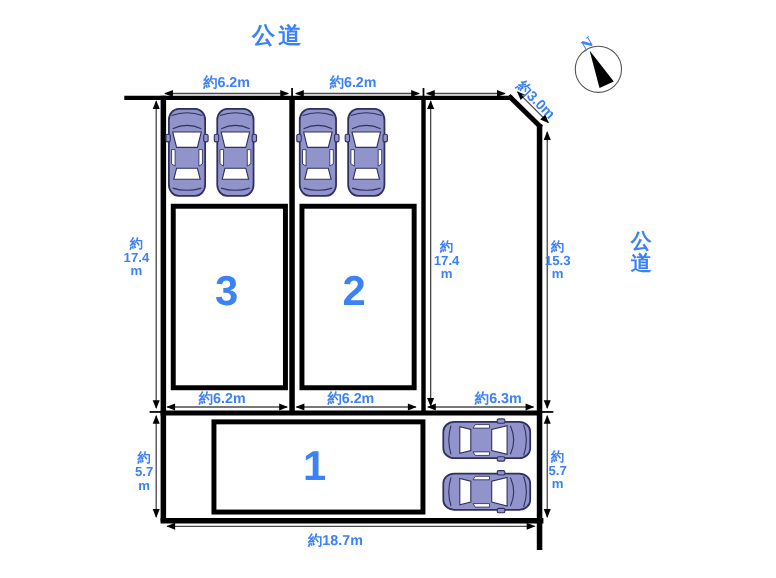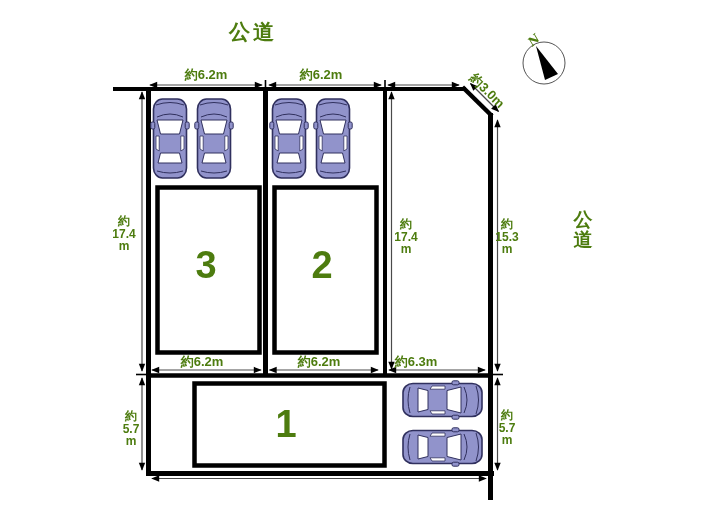--- a/index.html
+++ b/index.html
@@ -1,18 +1,18 @@
 <!DOCTYPE html>
 <html><head>
 <meta charset="utf-8">
 <style>
   html,body{margin:0;padding:0;background:#fff;}
   .canvas{
     position:relative;width:705px;height:525px;background:#ffffff;overflow:hidden;
-    font-family:"Liberation Sans",sans-serif;color:#4d7c0f;
+    font-family:"Liberation Sans",sans-serif;color:#3b82f6;
   }
   .canvas svg{position:absolute;left:0;top:0;}
   .lbl{position:absolute;text-align:center;font-weight:bold;}
   .dim{font-size:13px;}
   .dim-stack{font-size:12px;line-height:12.5px;white-space:pre-line;}
   .road-title{font-size:21px;letter-spacing:3px;}
   .road-side{font-size:19px;line-height:20px;width:22px;word-break:break-all;letter-spacing:0;}
   .plot-num{font-size:38px;line-height:38px;}
   .diag-dim{transform:rotate(45deg);transform-origin:center center;}
   .north{font-family:"DejaVu Serif",serif;font-style:italic;font-size:12px;
@@ -121,18 +121,19 @@
 m</div>
   <div class="lbl dim-stack" style="left:487px;top:218px;width:40px;">約
 15.3
 m</div>
   <div class="lbl dim-stack" style="left:487px;top:409px;width:40px;">約
 5.7
 m</div>
 
   <div class="lbl dim" style="left:152px;top:353px;width:100px;">約6.2m</div>
   <div class="lbl dim" style="left:269px;top:353px;width:100px;">約6.2m</div>
-  <div class="lbl dim" style="left:366px;top:353px;width:100px;">約6.3m</div>
+  <div class="lbl dim" style="left:403px;top:353px;width:100px;">約6.3m</div>
+  <div class="lbl dim" style="left:255px;top:482px;width:100px;">約18.7m</div>
 
   <div class="lbl plot-num" style="left:156px;top:246px;width:100px;">3</div>
   <div class="lbl plot-num" style="left:272px;top:246px;width:100px;">2</div>
   <div class="lbl plot-num" style="left:236px;top:405px;width:100px;">1</div>
 </div>
 
 </body></html>

